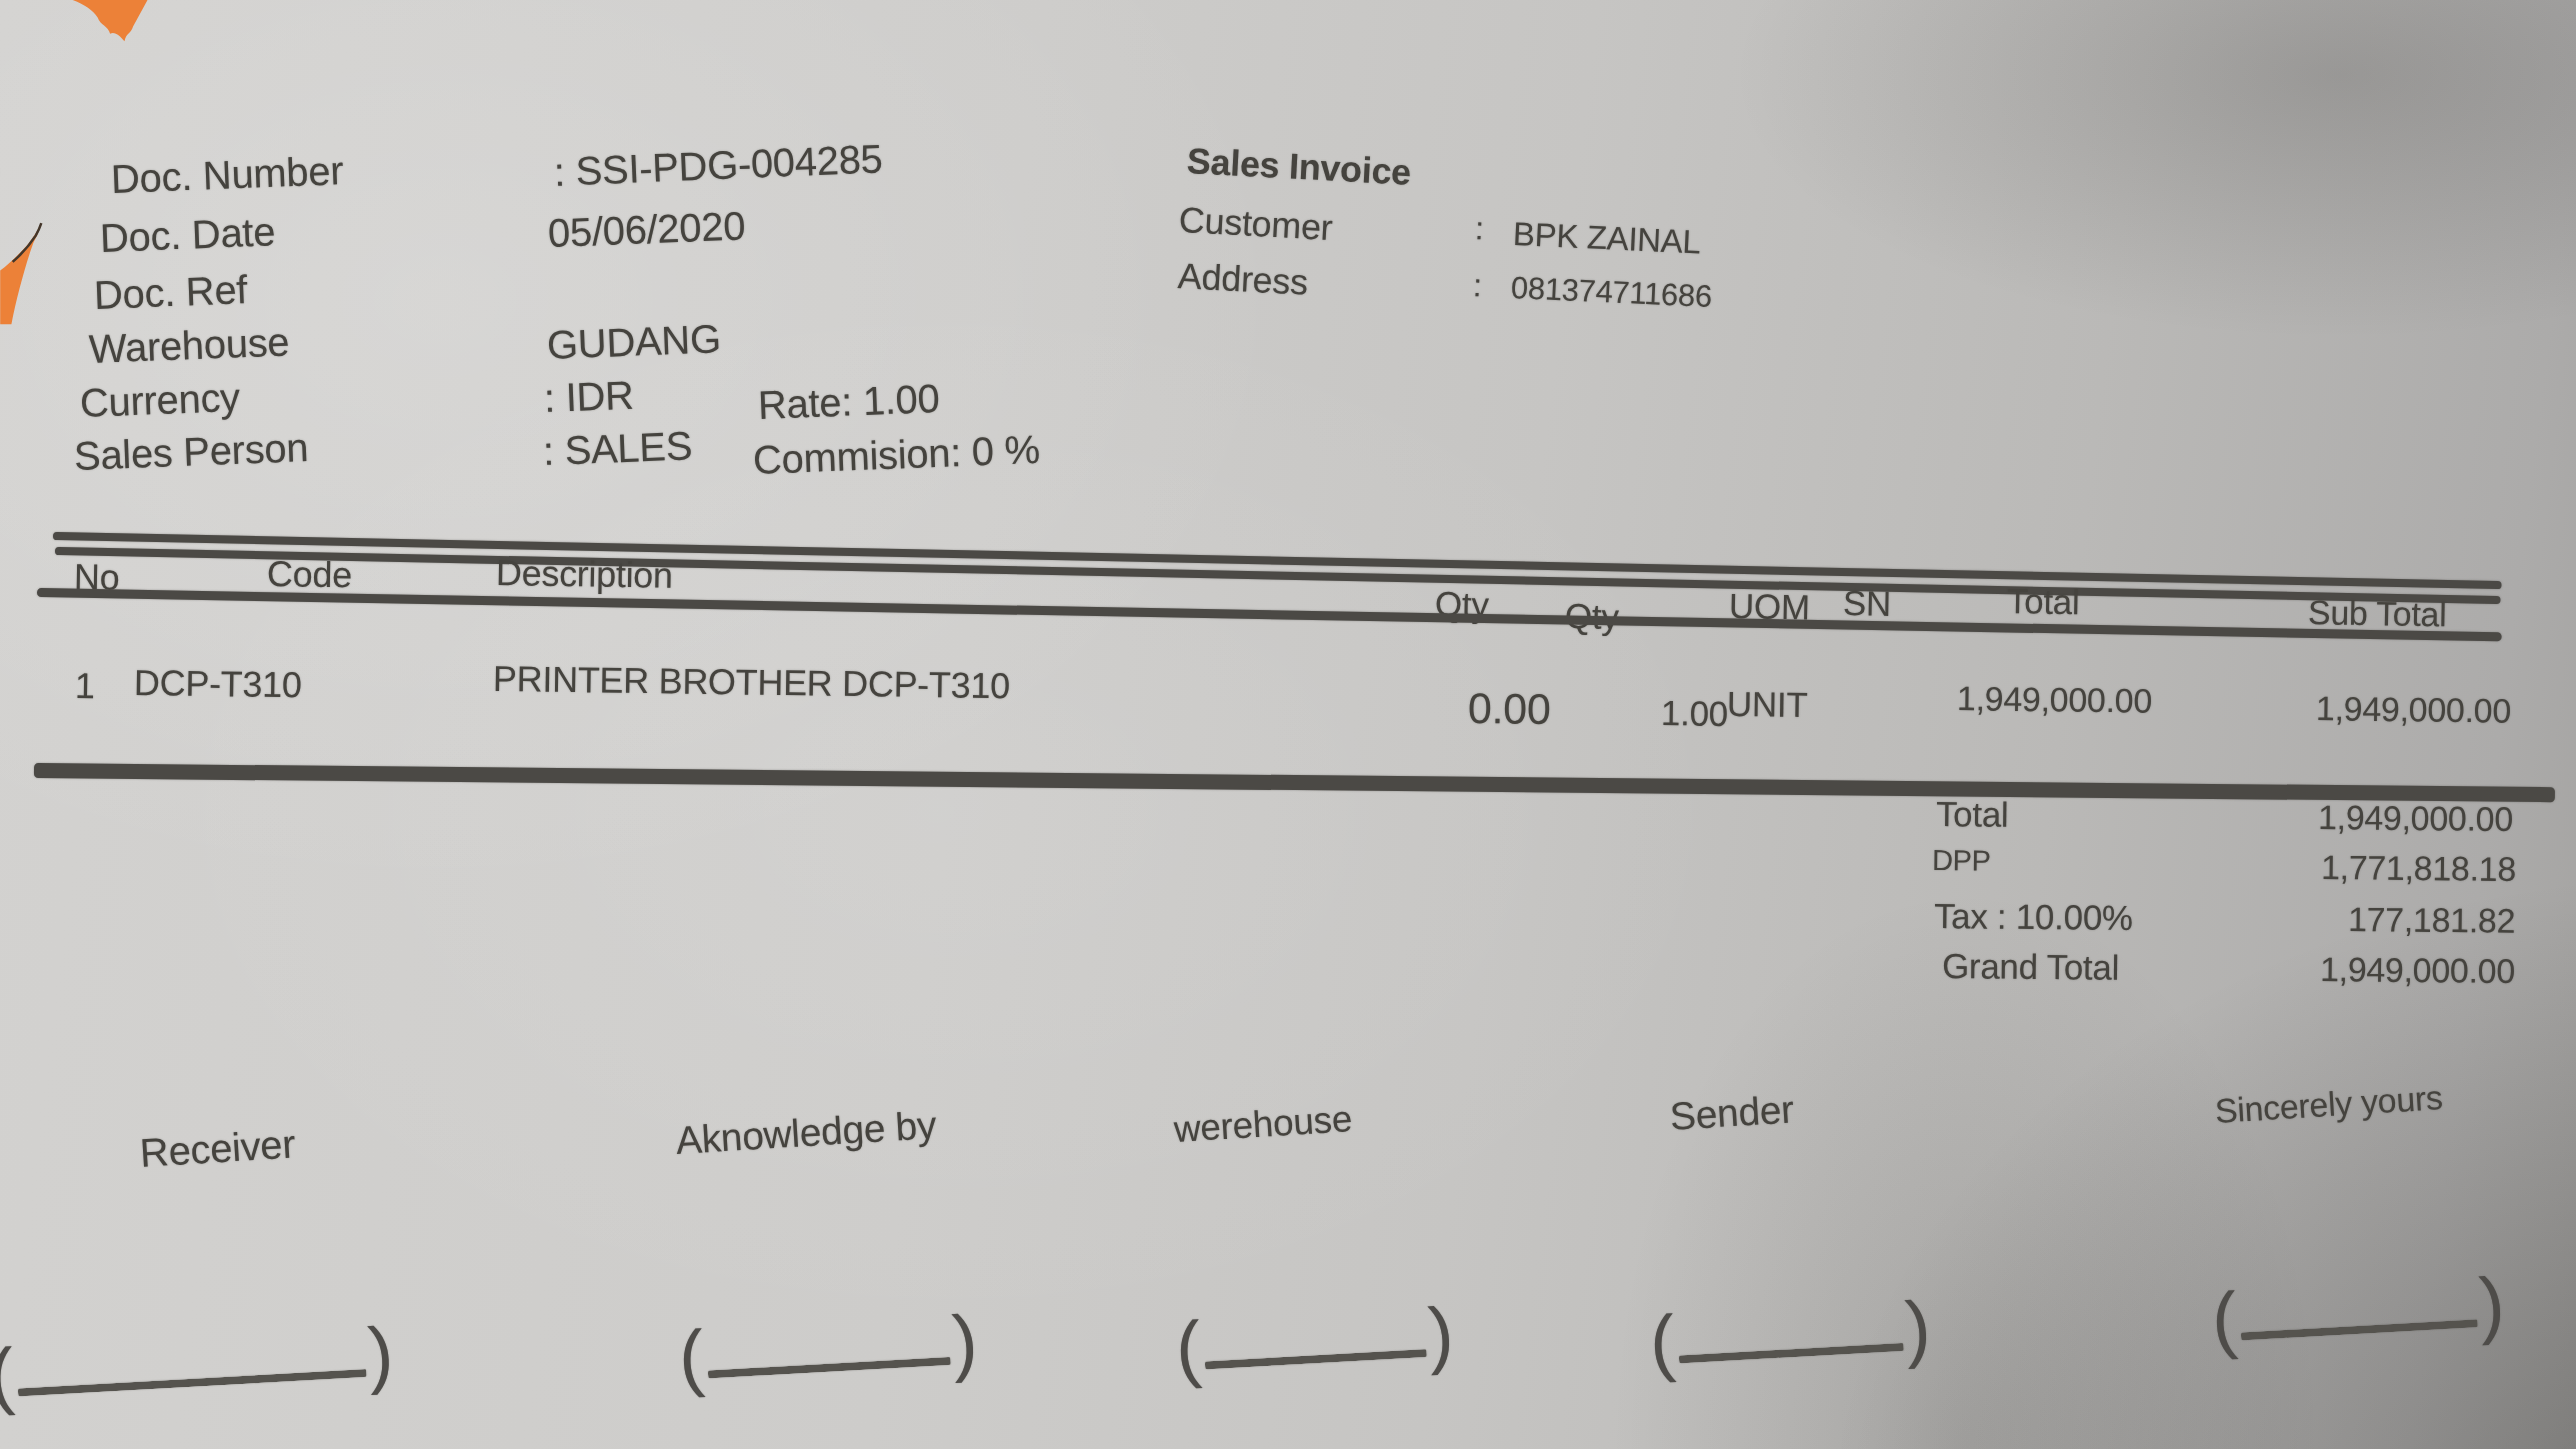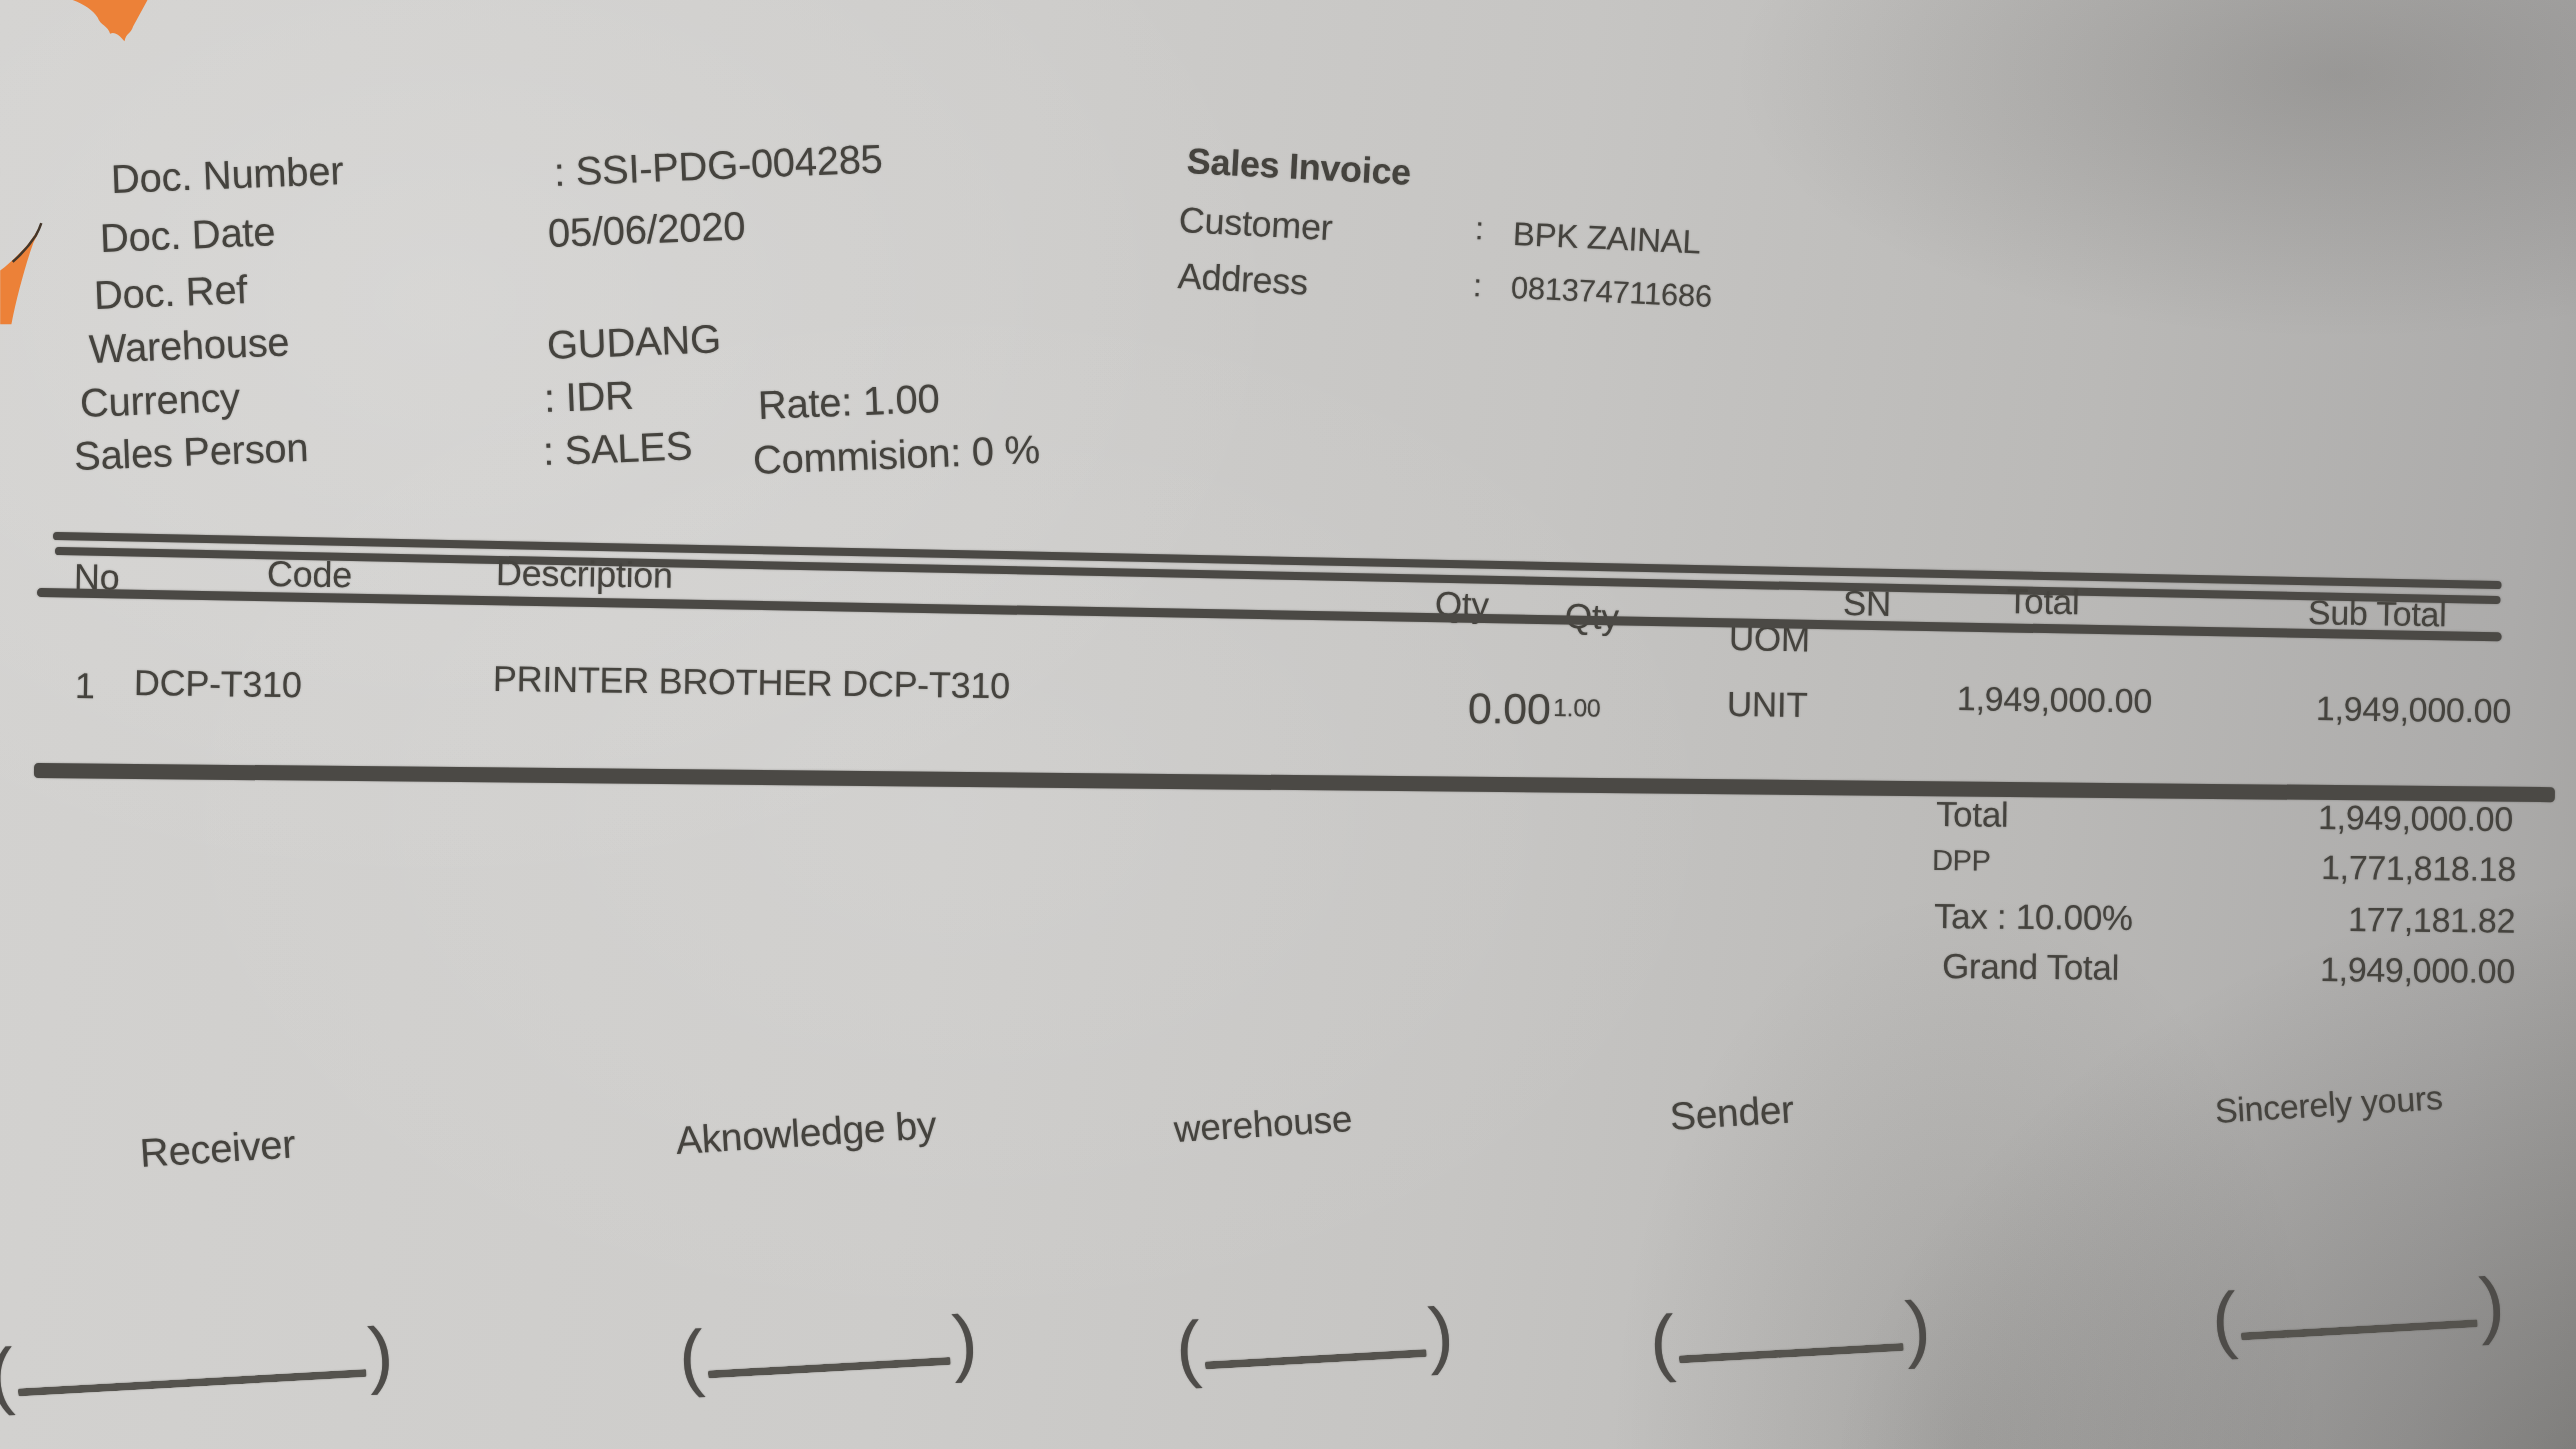--- a/index.html
+++ b/index.html
@@ -85,33 +85,33 @@
 
   <div>
     <div class="rule-h" style="left:53px;top:532px;width:2449px;height:8px;transform:rotate(1.15deg)"></div>
     <div class="rule-h" style="left:55px;top:547px;width:2446px;height:7.5px;transform:rotate(1.15deg)"></div>
 
     <span class="t" style="left:74px;top:557px;font-size:36px;transform:rotate(0.9deg)">No</span>
     <span class="t" style="left:267px;top:554px;font-size:36px;transform:rotate(0.9deg)">Code</span>
     <span class="t" style="left:496px;top:553px;font-size:36px;transform:rotate(0.9deg)">Description</span>
     <span class="t" style="left:1435px;top:585px;font-size:35px;transform:rotate(1deg)">Qty</span>
     <span class="t" style="left:1565px;top:597px;font-size:35px;transform:rotate(1deg)">Qty</span>
-    <span class="t" style="left:1729px;top:619px;font-size:35px;transform:rotate(1deg)">UOM</span>
+    <span class="t" style="left:1729px;top:587px;font-size:35px;transform:rotate(1deg)">UOM</span>
     <span class="t" style="left:1843px;top:584px;font-size:35px;transform:rotate(1deg)">SN</span>
     <span class="t" style="left:2007px;top:582px;font-size:35px;transform:rotate(1deg)">Total</span>
     <span class="t" style="left:2308px;top:594px;font-size:34px;transform:rotate(1deg)">Sub Total</span>
 
     <div class="rule-h" style="left:37px;top:588px;width:2465px;height:9.4px;transform:rotate(1.03deg)"></div>
 
     <div>
       <span class="t" style="left:75px;top:666px;font-size:36px;transform:rotate(0.8deg)">1</span>
       <span class="t" style="left:134px;top:663px;font-size:36px;transform:rotate(0.8deg)">DCP-T310</span>
       <span class="t" style="left:493px;top:659px;font-size:36px;transform:rotate(0.8deg)">PRINTER BROTHER DCP-T310</span>
       <span class="t" style="left:1468px;top:685px;font-size:43px;transform:rotate(0.8deg)">0.00</span>
-      <span class="t" style="left:1553px;top:694px;font-size:25px;transform:rotate(0.8deg)">1.00</span>
+      <span class="t" style="left:1661px;top:694px;font-size:35px;transform:rotate(0.8deg)">1.00</span>
       <span class="t" style="left:1727px;top:685px;font-size:35px;transform:rotate(0.8deg)">UNIT</span>
       <span class="t" style="left:1860px;top:685px;font-size:35px;transform:rotate(0.8deg)"></span>
       <span class="t" style="left:1957px;top:680px;font-size:34px;transform:rotate(0.8deg)">1,949,000.00</span>
       <span class="t" style="left:2316px;top:690px;font-size:34px;transform:rotate(0.8deg)">1,949,000.00</span>
     </div>
 
     <div class="rule-h" style="left:34px;top:763px;width:2521px;height:15px;transform:rotate(0.55deg)"></div>
   </div>
 
   <div>

